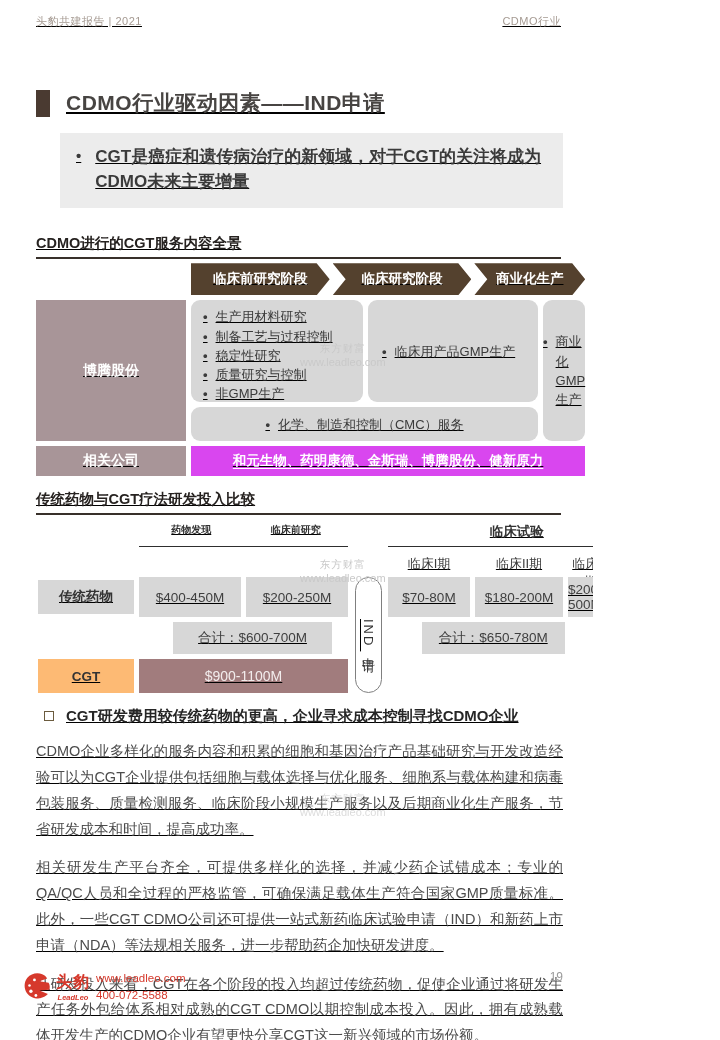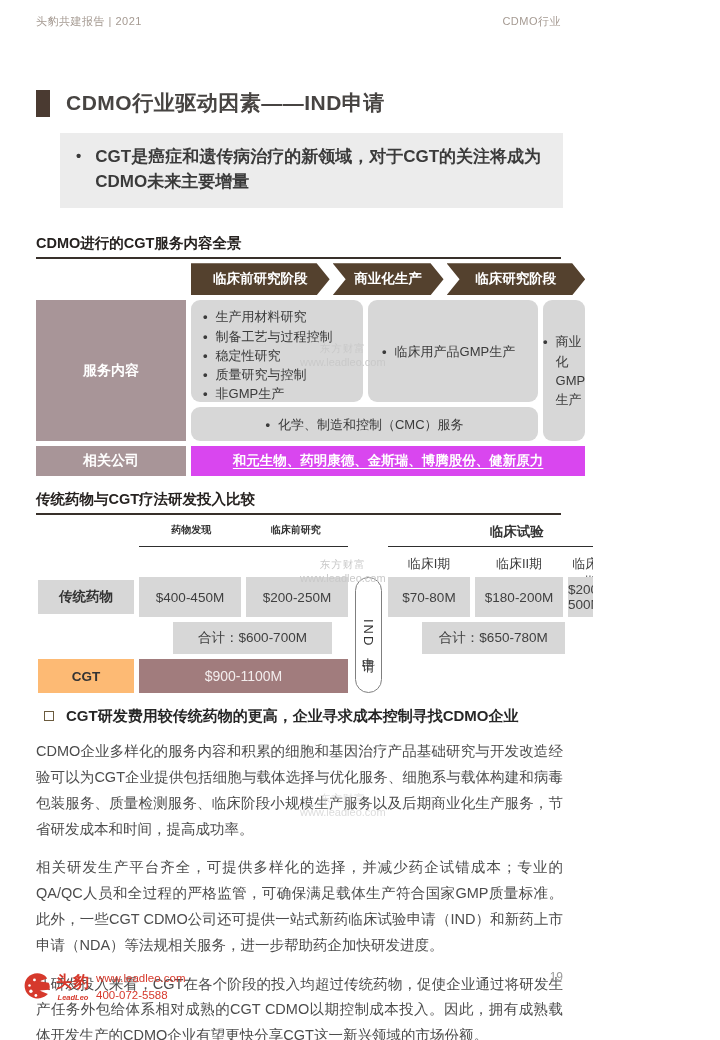--- a/index.html
+++ b/index.html
@@ -1,17 +1,17 @@
 <!DOCTYPE html>
 <html><head>
 <meta charset="utf-8">
 <style>
   * { margin:0; padding:0; box-sizing:border-box; }
   body { font-family:"Liberation Sans","DejaVu Sans",sans-serif; background:#fff; }
-  .page { position:relative; width:593px; height:1040px; background:#ffffff; overflow:hidden; }
+  .page { position:relative; width:593px; height:1040px; background:#ffffff; overflow:hidden;text-decoration:underline; }
 
   
   .runhead { display:flex; justify-content:space-between; padding:14px 32px 0 36px;
              font-size:11px; color:#a59a92; letter-spacing:.5px; }
 
   
   .title-row { display:flex; align-items:center; gap:16px; margin:60px 36px 0 36px; }
   .title-marker { width:14px; height:27px; background:#4a3a31; }
   .page-title { font-size:21px; font-weight:bold; color:#474442; letter-spacing:.5px; }
 
@@ -137,25 +137,25 @@
   </div>
 
   <div class="sec-head" style="margin-top:26px;">
     <div class="t">CDMO进行的CGT服务内容全景</div>
     <div class="rule"></div>
   </div>
 
   <div class="panorama">
     <div class="arrows">
       <div class="arrow first">临床前研究阶段</div>
+      <div class="arrow mid">临床研究阶段</div>
       <div class="arrow last">商业化生产</div>
-      <div class="arrow mid">临床研究阶段</div>
-    </div>
-
-    <div class="mauve-label svc-label">服务内容</div>
+    </div>
+
+    <div class="mauve-label svc-label">博腾股份</div>
 
     <div class="gbox boxA">
       <div class="blt">
           <span class="b">•</span>
           <span>生产用材料研究</span>
         </div>
       <div class="blt">
           <span class="b">•</span>
           <span>制备工艺与过程控制</span>
         </div>

